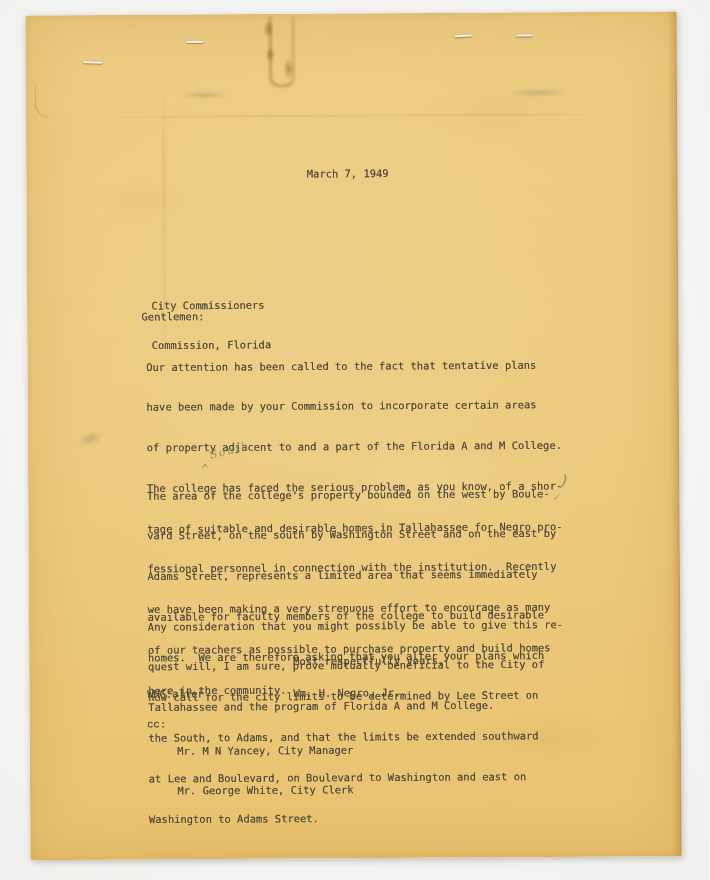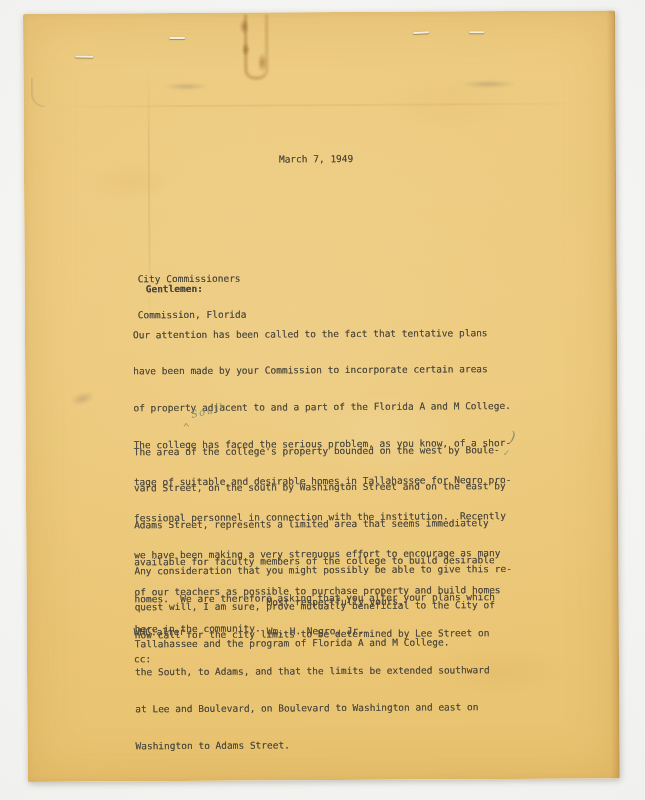--- a/index.html
+++ b/index.html
@@ -147,21 +147,21 @@
     <div class="ghost-mark" style="left:45px;  top:379px; width:24px; height:12px; transform:rotate(-18deg);"></div>
     <div class="curve-mark" style="left:8px; top:64px; width:12px; height:28px;"></div>
 
     <div class="t" style="left:255px; top:141px;">March 7, 1949</div>
 
     <div class="t" style="left:113px; top:235px;">
       <div class="line">City Commissioners</div>
       <div class="line">Commission, Florida</div>
     </div>
 
-    <div class="t" style="left:121px; top:270px;font-weight:bold;">Gentlemen:</div>
+    <div class="t" style="left:104px; top:270px;">Gentlemen:</div>
 
     <div class="t" style="left:108px; top:291px;">
       <div class="line">Our attention has been called to the fact that tentative plans</div>
       <div class="line">have been made by your Commission to incorporate certain areas</div>
       <div class="line">of property adjacent to and a part of the Florida A and M College.</div>
       <div class="line">The college has faced the serious problem, as you know, of a shor-</div>
       <div class="line">tage of suitable and desirable homes in Tallahassee for Negro pro-</div>
       <div class="line">fessional personnel in connection with the institution.  Recently</div>
       <div class="line">we have been making a very strenuous effort to encourage as many</div>
       <div class="line">of our teachers as possible to purchase property and build homes</div>
@@ -184,21 +184,25 @@
       <div class="line">Any consideration that you might possibly be able to give this re-</div>
       <div class="line">quest will, I am sure, prove mutually beneficial to the City of</div>
       <div class="line">Tallahassee and the program of Florida A and M College.</div>
     </div>
 
     <div class="t" style="left:240px; top:584px;">Most respectfully yours,</div>
 
     <div class="t" style="left:107px; top:613px;">WHG:alter</div>
     <div class="t" style="left:240px; top:613px;">Wm. H. Negro, Jr.</div>
 
-    <div class="t" style="left:107px; top:640px;">cc:</div>
+    <div class="t" style="left:107px; top:640px;font-family:Liberation Mono, monospace;">cc:</div>
+    <div class="t" style="left:134px; top:640px;">
+      <div class="line">Mr. M N Yancey, City Manager</div>
+      <div class="line">Mr. George White, City Clerk</div>
+    </div>
 
     <div class="pencil hand-word" style="left:165px; top:392px;">South</div>
     <div class="pencil hand-caret" style="left:157px; top:410px;">^</div>
     <div class="pencil hand-paren" style="left:484px; top:417px;">)</div>
     <div class="pencil hand-tick" style="left:477px; top:437px;">✓</div>
 
   </div>
 </div>
 
 </body></html>

